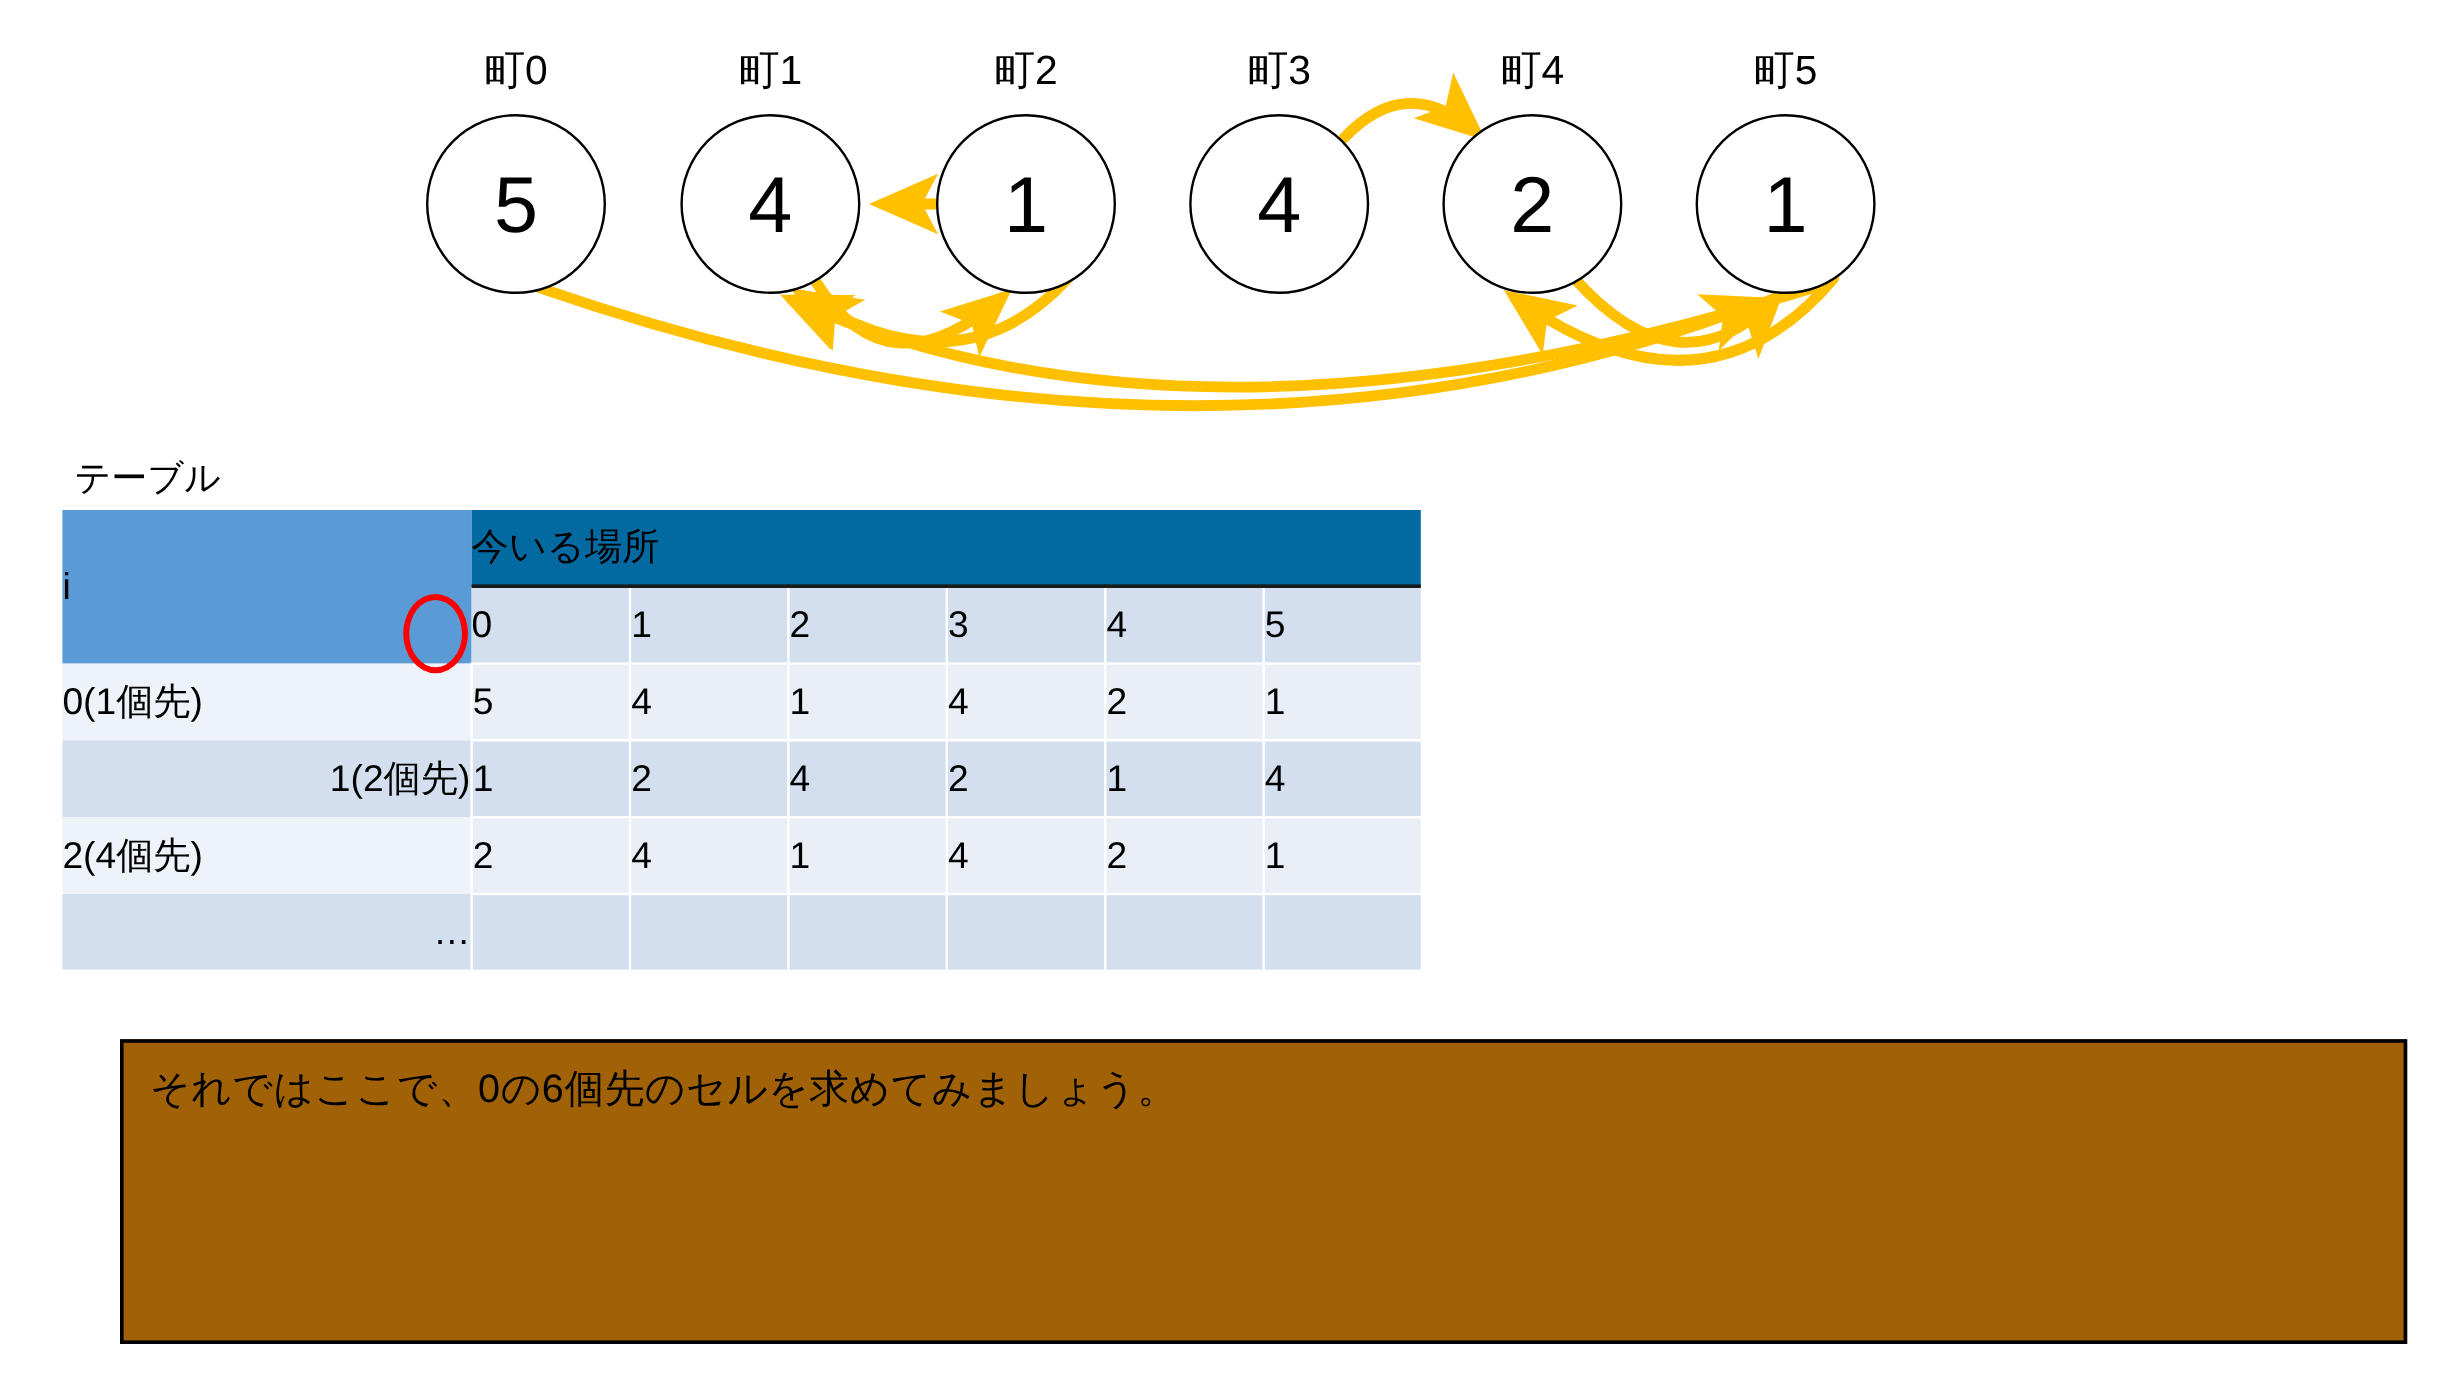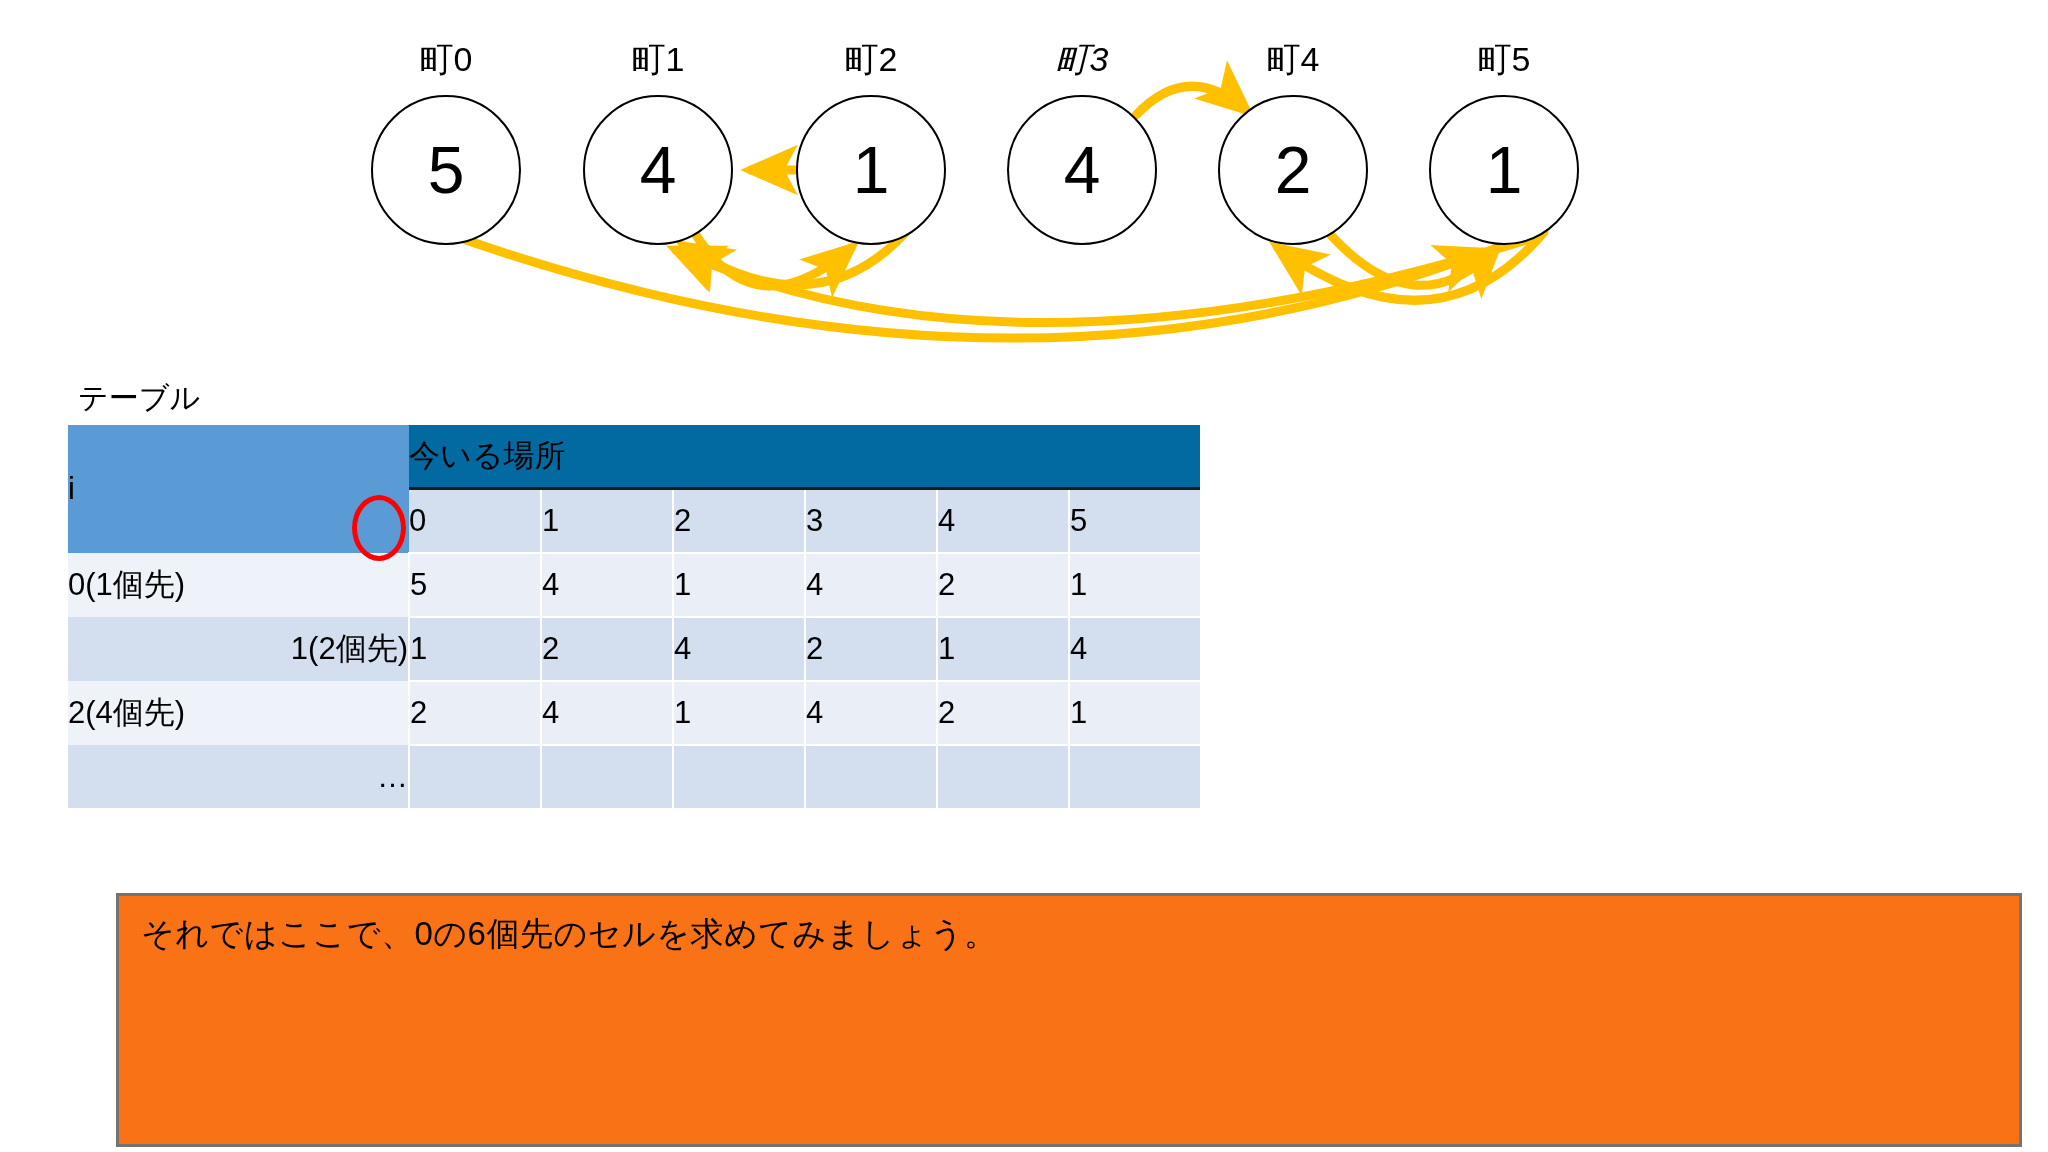--- a/index.html
+++ b/index.html
@@ -2,21 +2,21 @@
 <html><head>
 <meta charset="utf-8">
 <style>
   html,body{margin:0;padding:0;}
   body{
     width:2048px;height:1152px;position:relative;overflow:hidden;
     background:#ffffff;
     font-family:"Liberation Sans","DejaVu Sans",sans-serif;
     color:#000000;
   }
-  #stage{position:absolute;left:16px;top:0;width:1676px;height:1152px;}
+  #stage{position:absolute;left:0;top:0;width:1676px;height:1152px;}
 
   
   #graph-svg{position:absolute;left:0;top:0;width:2048px;height:400px;}
   .node-label{
     position:absolute;font-size:34px;line-height:1;color:#000;
     text-align:center;width:160px;white-space:nowrap;
   }
   .node-circle{
     position:absolute;width:150px;height:150px;border-radius:50%;
     border:2px solid #000;background:#fff;box-sizing:border-box;
@@ -63,21 +63,21 @@
   td.cell.last{border-right:none;}
   #red-ellipse{
     position:absolute;left:336px;top:495px;width:54px;height:66px;
     border:5px solid #ff0000;border-radius:50%;pointer-events:none;
     box-sizing:border-box;
   }
 
   
   #caption-box{
     position:absolute;left:100px;top:866px;width:1906px;height:254px;
-    border:3px solid #737373;box-sizing:border-box;background:#f97316;margin-top:27px;
+    border:3px solid #000000;box-sizing:border-box;background:#a16207;
   }
   #caption-text{
     position:absolute;left:22px;top:16px;font-size:33px;color:#000;
     letter-spacing:0.5px;white-space:nowrap;
   }
 </style>
 </head>
 <body>
 
 <div id="stage">
@@ -111,21 +111,21 @@
   <div class="node-label" style="left:562px;top:42px;">町1</div>
   <div class="node-circle" style="left:567px;top:95px;">
     <span class="node-value">4</span>
   </div>
 
   <div class="node-label" style="left:775px;top:42px;">町2</div>
   <div class="node-circle" style="left:780px;top:95px;">
     <span class="node-value">1</span>
   </div>
 
-  <div class="node-label" style="left:986px;top:42px;font-style:italic;">町3</div>
+  <div class="node-label" style="left:986px;top:42px;">町3</div>
   <div class="node-circle" style="left:991px;top:95px;">
     <span class="node-value">4</span>
   </div>
 
   <div class="node-label" style="left:1197px;top:42px;">町4</div>
   <div class="node-circle" style="left:1202px;top:95px;">
     <span class="node-value">2</span>
   </div>
 
   <div class="node-label" style="left:1408px;top:42px;">町5</div>

